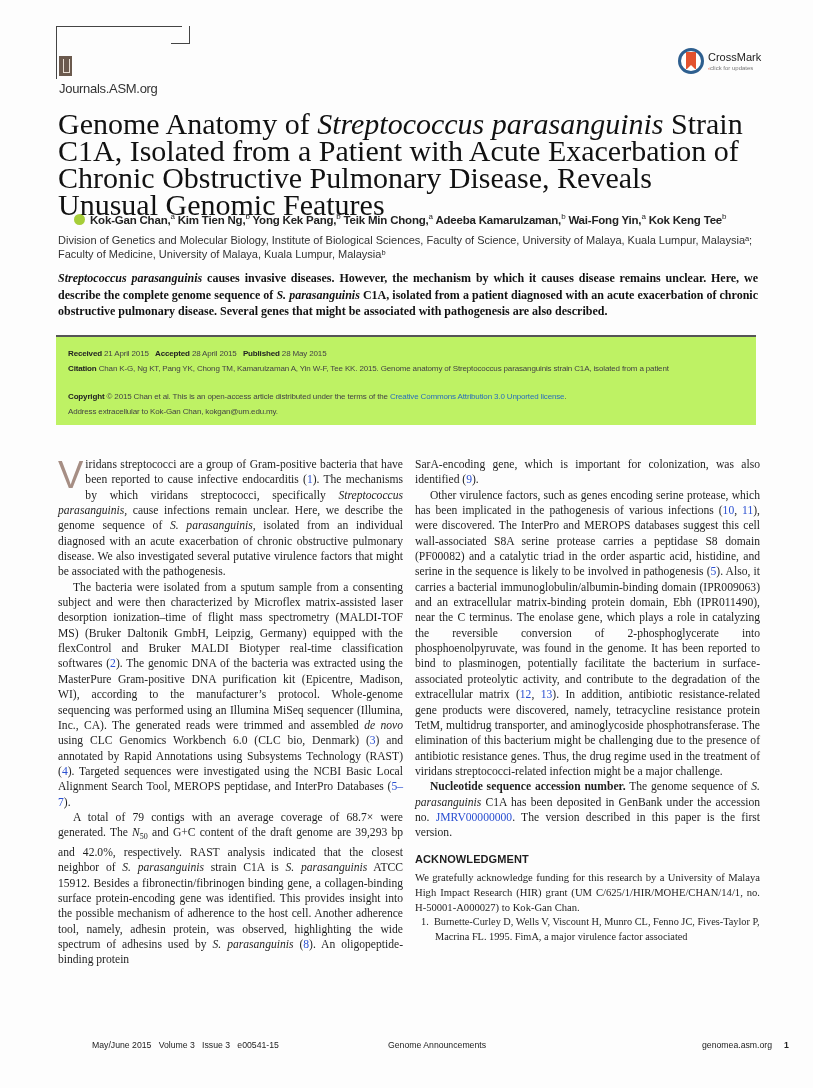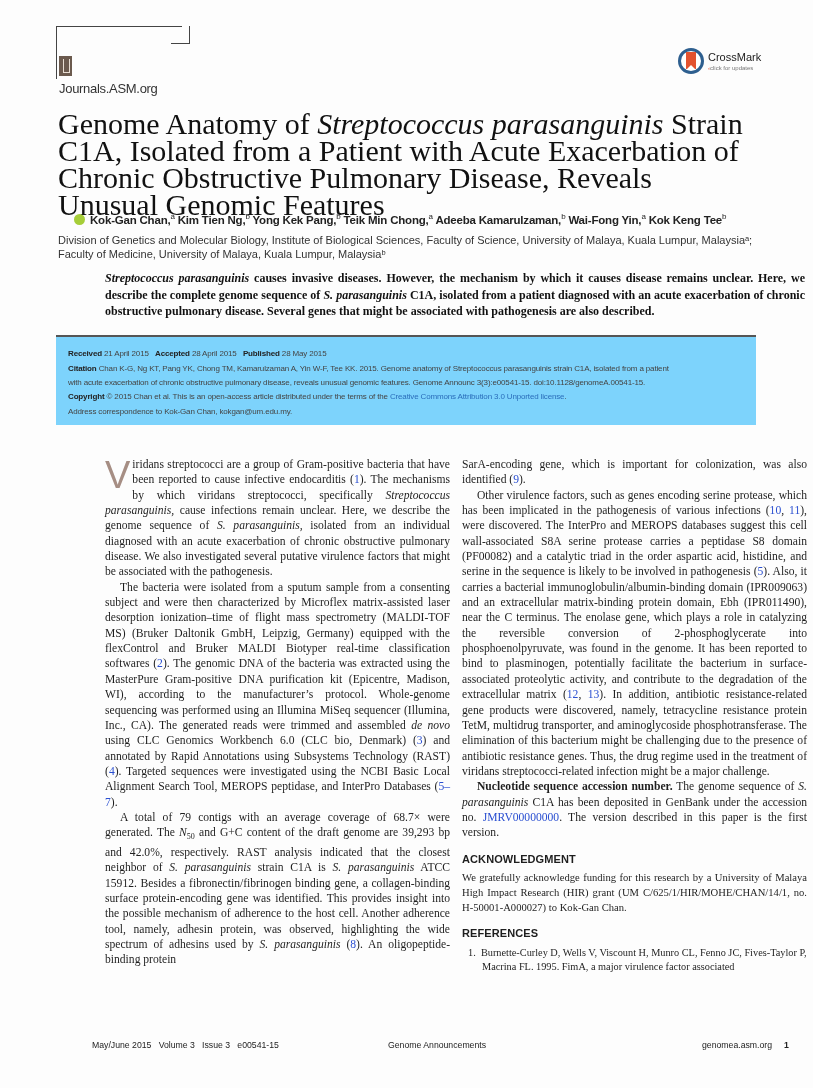--- a/index.html
+++ b/index.html
@@ -1,17 +1,17 @@
 <!DOCTYPE html>
 <html><head>
 <meta charset="utf-8">
 <style>
   html, body { margin:0; padding:0; }
   body { width:813px; height:1088px; background:#fdfdfd; position:relative; overflow:hidden; color:#1a1a1a; }
-  .serif { font-family:"Liberation Serif","DejaVu Serif",serif;margin-left:47px; }
+  .serif { font-family:"Liberation Serif","DejaVu Serif",serif; }
   .sans { font-family:"Liberation Sans","DejaVu Sans",sans-serif; }
 
   
   .logo { position:absolute; left:56px; top:26px; width:160px; height:72px; }
   .logo-frame { position:absolute; left:0; top:0; width:125px; height:52px; border-left:1px solid #444; border-top:1px solid #444; }
   .logo-foldbox { position:absolute; left:115px; top:0; width:18px; height:17px; border-right:1px solid #444; border-bottom:1px solid #444; }
   .logo-book { position:absolute; left:3px; top:30px; width:13px; height:20px; background:#6b5a4e; }
   .logo-book:after{content:""; position:absolute; left:4px; top:3px; width:5px; height:13px; border:1px solid #e8ddd2; border-top:none;}
   .logo-word { position:absolute; left:20px; top:22px; font-size:31px; color:#2f9aa0; letter-spacing:-0.5px; line-height:1; }
   .logo-a { color:#e3c15c; font-size:36px; position:relative; top:2px; }
@@ -31,21 +31,21 @@
   .title i { font-style:italic; }
 
   .authors { position:absolute; left:58px; top:212px; width:710px; font-size:11.5px; font-weight:bold; color:#222; letter-spacing:-0.2px;padding-left:16px; }
   .orcid { display:inline-block; width:11px; height:11px; border-radius:50%; background:#a6ce39; vertical-align:-1px; margin-right:2px; }
   .authors sup { font-size:8px; font-weight:normal; }
   .affil { position:absolute; left:58px; top:233px; width:710px; font-size:11px; line-height:14px; color:#333; }
 
   .abstract { position:absolute; left:58px; top:270px; width:700px; font-size:12px; line-height:16.5px; font-weight:bold; color:#111; text-align:justify; }
   .abstract i { font-style:italic; }
 
-  .infobox { position:absolute; left:56px; top:335px; width:700px; height:88px; background:#7dd3fc; border-top:2px solid #555; }
+  .infobox { position:absolute; left:56px; top:335px; width:700px; height:88px; background:#bef264; border-top:2px solid #555; }
   .ib-line { position:absolute; left:12px; font-size:8px; color:#444; white-space:nowrap; letter-spacing:-0.15px; }
   .ib-line b { color:#222; }
   .link { color:#2a6ebb; }
 
   .col { position:absolute; width:345px; font-size:11.6px; line-height:15.35px; text-align:justify; color:#1e1e1e; }
   .col p { margin:0; }
   .indent { text-indent:15px; }
   .dropcap { float:left; font-size:38px; line-height:30px; color:#a68e84; margin:3px 2px 0 0; font-family:"Liberation Sans","DejaVu Sans",sans-serif; }
   .ref { color:#2a4fd1; }
   .section-h { font-family:"Liberation Sans","DejaVu Sans",sans-serif; font-weight:bold; font-size:11px; margin-top:11px; margin-bottom:4px; letter-spacing:0.1px; }
@@ -93,25 +93,24 @@
 
 <div class="infobox sans">
   <div class="ib-line" style="top:12px;">
     <b>Received</b> <span>21 April 2015</span>&nbsp;&nbsp;
     <b>Accepted</b> <span>28 April 2015</span>&nbsp;&nbsp;
     <b>Published</b> <span>28 May 2015</span>
   </div>
   <div class="ib-line" style="top:27px;">
     <b>Citation</b> <span>Chan K-G, Ng KT, Pang YK, Chong TM, Kamarulzaman A, Yin W-F, Tee KK. 2015. Genome anatomy of Streptococcus parasanguinis strain C1A, isolated from a patient</span>
   </div>
-  <div class="ib-line" style="top:41px;">with acute exacerbation of chronic obstructive pulmonary disease, reveals unusual genomic features. Genome Announc 3(3):e00541-15. doi:10.1128/genomeA.00541-15.</div>
   <div class="ib-line" style="top:55px;">
     <b>Copyright</b> <span>© 2015 Chan et al. This is an open-access article distributed under the terms of the </span><span class="link">Creative Commons Attribution 3.0 Unported license</span>.
   </div>
-  <div class="ib-line" style="top:70px;">Address correspondence to Kok-Gan Chan, kokgan@um.edu.my.</div>
+  <div class="ib-line" style="top:70px;">Address extracellular to Kok-Gan Chan, kokgan@um.edu.my.</div>
 </div>
 
 <div class="col serif" style="left:58px; top:457px;">
   <p>
     <span class="dropcap">V</span><span>iridans streptococci are a group of Gram-positive bacteria that have been reported to cause infective endocarditis (</span><span class="ref">1</span><span>). The mechanisms by which viridans streptococci, specifically </span><i>Streptococcus parasanguinis,</i><span> cause infections remain unclear. Here, we describe the genome sequence of </span><i>S. parasanguinis,</i><span> isolated from an individual diagnosed with an acute exacerbation of chronic obstructive pulmonary disease. We also investigated several putative virulence factors that might be associated with the pathogenesis.</span>
   </p>
   <p class="indent">
     <span>The bacteria were isolated from a sputum sample from a consenting subject and were then characterized by Microflex matrix-assisted laser desorption ionization–time of flight mass spectrometry (MALDI-TOF MS) (Bruker Daltonik GmbH, Leipzig, Germany) equipped with the flexControl and Bruker MALDI Biotyper real-time classification softwares (</span><span class="ref">2</span><span>). The genomic DNA of the bacteria was extracted using the MasterPure Gram-positive DNA purification kit (Epicentre, Madison, WI), according to the manufacturer’s protocol. Whole-genome sequencing was performed using an Illumina MiSeq sequencer (Illumina, Inc., CA). The generated reads were trimmed and assembled </span><i>de novo</i><span> using CLC Genomics Workbench 6.0 (CLC bio, Denmark) (</span><span class="ref">3</span><span>) and annotated by Rapid Annotations using Subsystems Technology (RAST) (</span><span class="ref">4</span><span>). Targeted sequences were investigated using the NCBI Basic Local Alignment Search Tool, MEROPS peptidase, and InterPro Databases (</span><span class="ref">5–7</span><span>).</span>
   </p>
   <p class="indent">
@@ -124,21 +123,20 @@
     SarA-encoding gene, which is important for colonization, was also identified (<span class="ref">9</span><span>).</span>
   </p>
   <p class="indent">
     <span>Other virulence factors, such as genes encoding serine protease, which has been implicated in the pathogenesis of various infections (</span><span class="ref">10</span><span>, </span><span class="ref">11</span><span>), were discovered. The InterPro and MEROPS databases suggest this cell wall-associated S8A serine protease carries a peptidase S8 domain (PF00082) and a catalytic triad in the order aspartic acid, histidine, and serine in the sequence is likely to be involved in pathogenesis (</span><span class="ref">5</span><span>). Also, it carries a bacterial immunoglobulin/albumin-binding domain (IPR009063) and an extracellular matrix-binding protein domain, Ebh (IPR011490), near the C terminus. The enolase gene, which plays a role in catalyzing the reversible conversion of 2-phosphoglycerate into phosphoenolpyruvate, was found in the genome. It has been reported to bind to plasminogen, potentially facilitate the bacterium in surface-associated proteolytic activity, and contribute to the degradation of the extracellular matrix (</span><span class="ref">12</span><span>, </span><span class="ref">13</span><span>). In addition, antibiotic resistance-related gene products were discovered, namely, tetracycline resistance protein TetM, multidrug transporter, and aminoglycoside phosphotransferase. The elimination of this bacterium might be challenging due to the presence of antibiotic resistance genes. Thus, the drug regime used in the treatment of viridans streptococci-related infection might be a major challenge.</span>
   </p>
   <p class="indent">
     <b>Nucleotide sequence accession number.</b><span> The genome sequence of </span><i>S. parasanguinis</i><span> C1A has been deposited in GenBank under the accession no. </span><span class="ref">JMRV00000000</span><span>. The version described in this paper is the first version.</span>
   </p>
   <div class="section-h">ACKNOWLEDGMENT</div>
   <p class="ack">We gratefully acknowledge funding for this research by a University of Malaya High Impact Research (HIR) grant (UM C/625/1/HIR/MOHE/CHAN/14/1, no. H-50001-A000027) to Kok-Gan Chan.</p>
-  <div class="section-h">REFERENCES</div>
   <p class="refitem">
     <span>1.</span>&nbsp; <span>Burnette-Curley D, Wells V, Viscount H, Munro CL, Fenno JC, Fives-Taylor P, Macrina FL. 1995. FimA, a major virulence factor associated</span>
   </p>
 </div>
 
 <div class="footer sans" style="left:58px; white-space:pre;">May/June 2015   Volume 3   Issue 3   e00541-15</div>
 <div class="footer sans" style="left:354px;">Genome Announcements</div>
 <div class="footer sans link" style="left:668px;">genomea.asm.org</div>
 <div class="footer sans" style="left:750px; font-weight:bold;">1</div>
 

